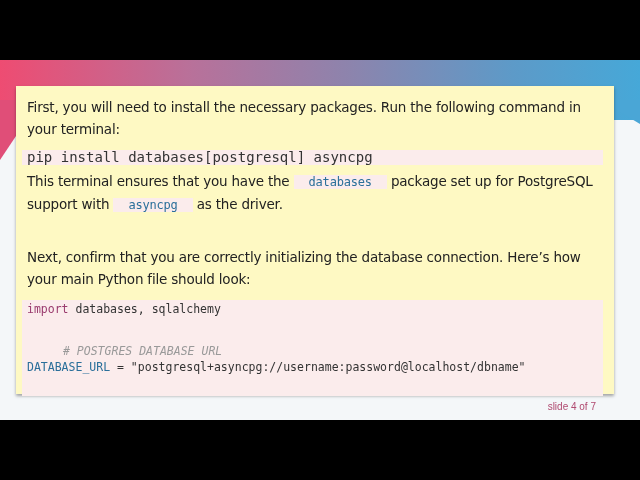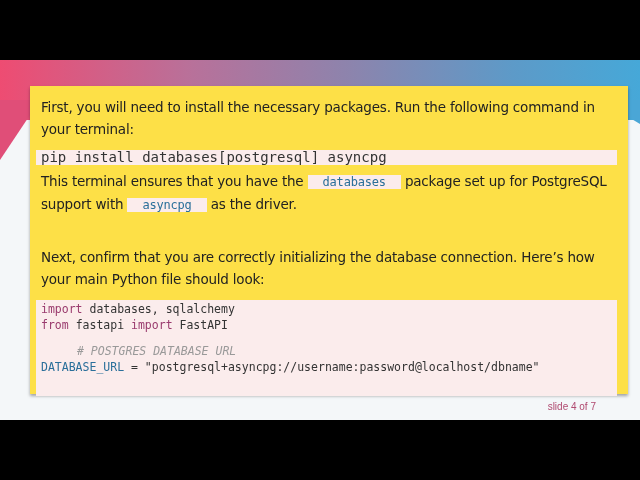--- a/index.html
+++ b/index.html
@@ -17,22 +17,22 @@
   }
   .band-cut-left {
     position: absolute; left: 0; top: 40px; width: 0; height: 0;
     border-top: 60px solid #e04e78; border-right: 40px solid transparent;
   }
   .band-cut-right {
     position: absolute; right: 0; top: 40px; width: 0; height: 0;
     border-top: 24px solid #4aa6d6; border-left: 40px solid transparent;
   }
   .card {
-    position: absolute; left: 30px; top: 26px; width: 598px; height: 308px;
-    background: #fde047; box-shadow: 0 2px 3px rgba(0,0,0,0.35);
+    position: absolute; left: 16px; top: 26px; width: 598px; height: 308px;
+    background: #fef9c3; box-shadow: 0 2px 3px rgba(0,0,0,0.35);
   }
   .p {
     position: absolute; left: 11px; width: 580px;
     font-family: "DejaVu Sans", sans-serif; font-size: 13.5px; color: #222; line-height: 22px;
     letter-spacing: -0.2px;
   }
   .codeline {
     position: absolute; left: 6px; width: 581px; background: #fbecec;
     font-family: "DejaVu Sans Mono", monospace; font-size: 14px; color: #333; line-height: 15px;
     padding-left: 5px; box-sizing: border-box;
@@ -74,20 +74,19 @@
 
     <div class="p" style="top:84px;">
       <span>This terminal ensures that you have the </span><span class="inline-code">databases</span><span> package set up for PostgreSQL support with </span><span class="inline-code">asyncpg</span><span> as the driver.</span>
     </div>
 
 
     <div class="p" style="top:160px;">Next, confirm that you are correctly initializing the database connection. Here’s how your main Python file should look:</div>
 
     <div class="codeblock">
       <div class="ln" style="top:1px;"><span class="kw">import</span><span> databases, sqlalchemy</span></div>
-      <div class="ln" style="top:17px;"><span class="kw">from</span><span> fastapi </span><span class="kw">import</span><span> FastAPI</span></div>
       <div class="ln cm" style="top:43px;"># POSTGRES DATABASE URL</div>
       <div class="ln" style="top:59px;"><span class="var">DATABASE_URL</span><span> = "postgresql+asyncpg://username:password@localhost/dbname"</span></div>
     </div>
   </div>
 
   <div class="footer">slide 4 of 7</div>
 </div>
 
 </body></html>

